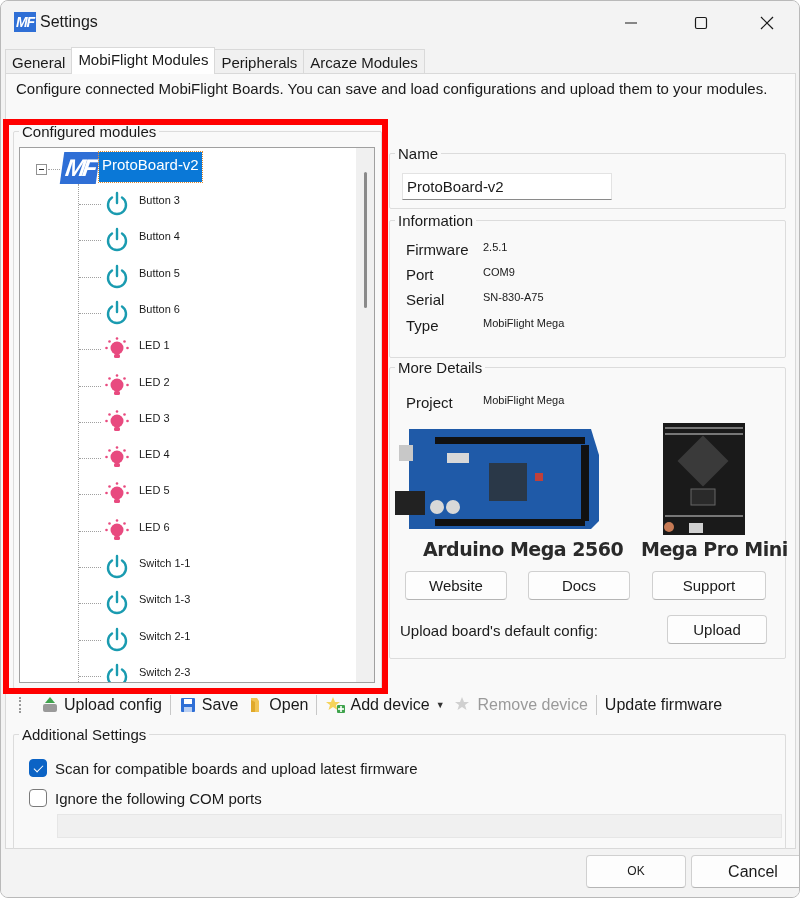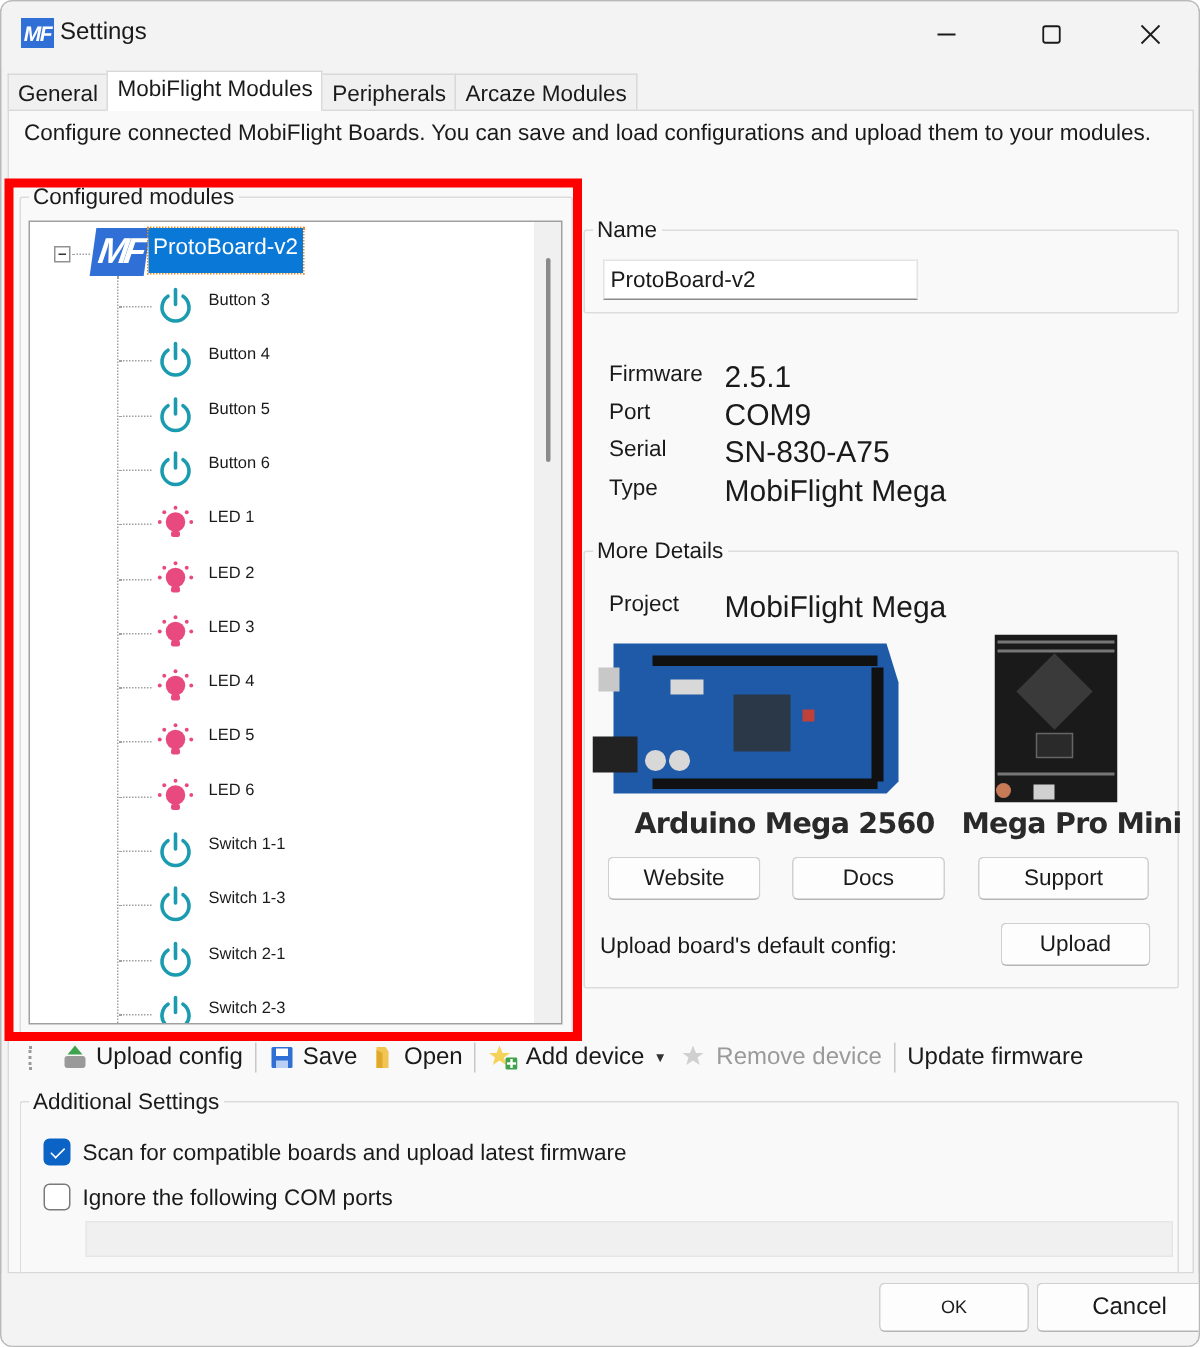--- a/index.html
+++ b/index.html
@@ -78,21 +78,21 @@
   .node .icon { position: absolute; left: 26px; top: 5px; width: 26px; height: 26px; }
   .node .label { position: absolute; left: 61px; top: 8px; font-size: 11px; color: #1a1a1a; }
 
   
   .name-input {
     position: absolute; left: 401px; top: 172px; width: 210px; height: 27px;
     background: #fff; border: 1px solid #e3e3e3; border-bottom: 1px solid #8a8a8a;
     font-size: 15px; padding: 3px 4px; font-family: "Liberation Sans", sans-serif; color: #1a1a1a;
   }
   .info-key { position: absolute; left: 405px; font-size: 15px; color: #1a1a1a; }
-  .info-val { position: absolute; left: 482px; font-size: 20px; color: #1a1a1a; }
+  .info-val { position: absolute; left: 482px; font-size: 11px; color: #1a1a1a; }
 
   .board-img { position: absolute; }
   .board-title { position: absolute; font-family: "DejaVu Sans", sans-serif; font-weight: bold; font-size: 19px; color: #2a2a2a; letter-spacing: -0.5px; }
   .btn {
     position: absolute; height: 29px; background: #fdfdfd;
     border: 1px solid #d0d0d0; border-bottom-color: #b5b5b5; border-radius: 4px;
     font-size: 15px; color: #1a1a1a; text-align: center; line-height: 27px;
   }
 
   
@@ -338,20 +338,23 @@
     <div class="tree-scroll">
       <div class="tree-thumb"></div>
     </div>
   </div>
 
   <fieldset class="group" style="left:388px; top:144px; width:397px; height:64px;">
     <legend>Name</legend>
   </fieldset>
   <input class="name-input" type="text" value="ProtoBoard-v2" style="">
 
+  <fieldset class="group" style="left:388px; top:211px; width:397px; height:146px;">
+    <legend>Information</legend>
+  </fieldset>
   <div class="info-key" style="top:240px;">Firmware</div>
   <div class="info-val" style="top:240px;">2.5.1</div>
   <div class="info-key" style="top:265px;">Port</div>
   <div class="info-val" style="top:265px;">COM9</div>
   <div class="info-key" style="top:290px;">Serial</div>
   <div class="info-val" style="top:290px;">SN-830-A75</div>
   <div class="info-key" style="top:316px;">Type</div>
   <div class="info-val" style="top:316px;">MobiFlight Mega</div>
 
   <fieldset class="group" style="left:388px; top:358px; width:397px; height:300px;">

